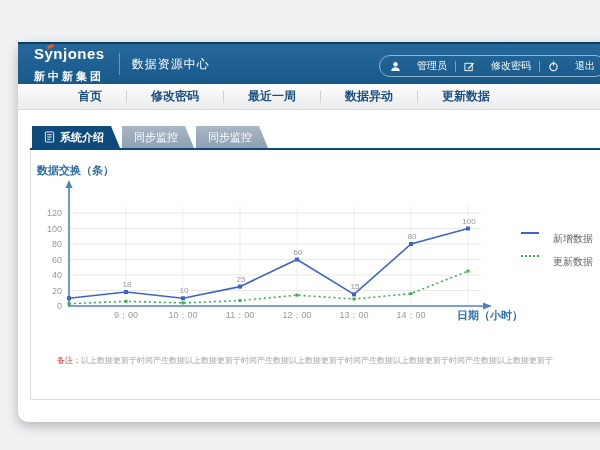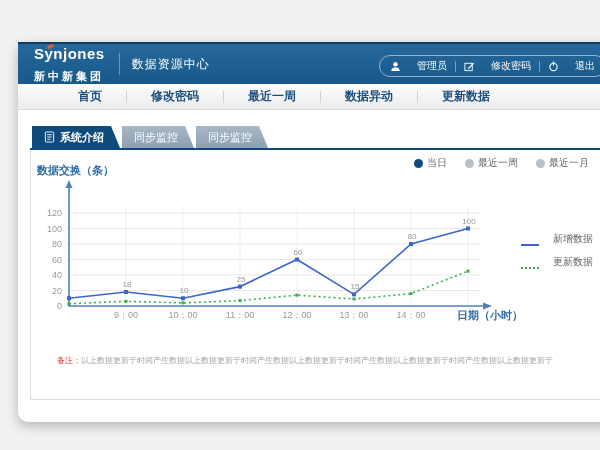--- a/index.html
+++ b/index.html
@@ -35,21 +35,21 @@
   .tab-underline{height:2px;background:#0f4a7c;margin:0 12px;}
   
   .panel{position:relative;margin:0 12px;height:250px;border:1px solid #d9dde1;border-top:none;
          box-sizing:border-box;background:#fff;}
   .radio-row{position:absolute;top:6px;right:16px;display:flex;gap:18px;align-items:center;z-index:2;}
   .radio-item{display:flex;align-items:center;gap:4px;font-size:10px;color:#666;cursor:pointer;}
   .radio-dot{width:9px;height:9px;border-radius:50%;background:#b9bfc4;}
   .radio-item.selected .radio-dot{background:#0f4a7d;}
   #chart{position:absolute;left:0;top:0;width:538px;height:250px;}
   .legend{position:absolute;right:12px;top:82px;display:flex;flex-direction:column;gap:9px;z-index:2;}
-  .legend-item{display:flex;align-items:flex-end;gap:14px;font-size:10px;color:#666;cursor:pointer;}
+  .legend-item{display:flex;align-items:flex-start;gap:14px;font-size:10px;color:#666;cursor:pointer;}
   .sw{width:18px;height:0;border-top:2px solid #3c64cc;}
   .sw.dotted{border-top-style:dotted;border-top-color:#3cae4e;}
   .footnote{position:absolute;left:26px;top:205px;font-size:8px;white-space:nowrap;}
   .fn-label{color:#cf3d3d;}
   .fn-text{color:#a3a3a3;}
   svg text{font-family:"Liberation Sans","DejaVu Sans",sans-serif;}
 </style>
 </head>
 <body>
 
@@ -117,34 +117,20 @@
       <div class="tab">
         <span>同步监控</span>
       </div>
       <div class="tab">
         <span>同步监控</span>
       </div>
     </div>
     <div class="tab-underline"></div>
 
     <div class="panel">
-      <div class="radio-row">
-        <span class="radio-item selected">
-          <span class="radio-dot"></span>
-          <span>当日</span>
-        </span>
-        <span class="radio-item">
-          <span class="radio-dot"></span>
-          <span>最近一周</span>
-        </span>
-        <span class="radio-item">
-          <span class="radio-dot"></span>
-          <span>最近一月</span>
-        </span>
-      </div>
 
       <div id="chart"><svg width="538" height="250" viewBox="0 0 538 250">
             <line x1="95" y1="56" x2="95" y2="156" stroke="#efefef"></line>
             <line x1="152" y1="56" x2="152" y2="156" stroke="#efefef"></line>
             <line x1="209" y1="56" x2="209" y2="156" stroke="#efefef"></line>
             <line x1="266" y1="56" x2="266" y2="156" stroke="#efefef"></line>
             <line x1="323" y1="56" x2="323" y2="156" stroke="#efefef"></line>
             <line x1="380" y1="56" x2="380" y2="156" stroke="#efefef"></line>
             <line x1="437" y1="56" x2="437" y2="156" stroke="#efefef"></line>
             <line x1="38" y1="140.5" x2="450" y2="140.5" stroke="#e8e8e8"></line>

